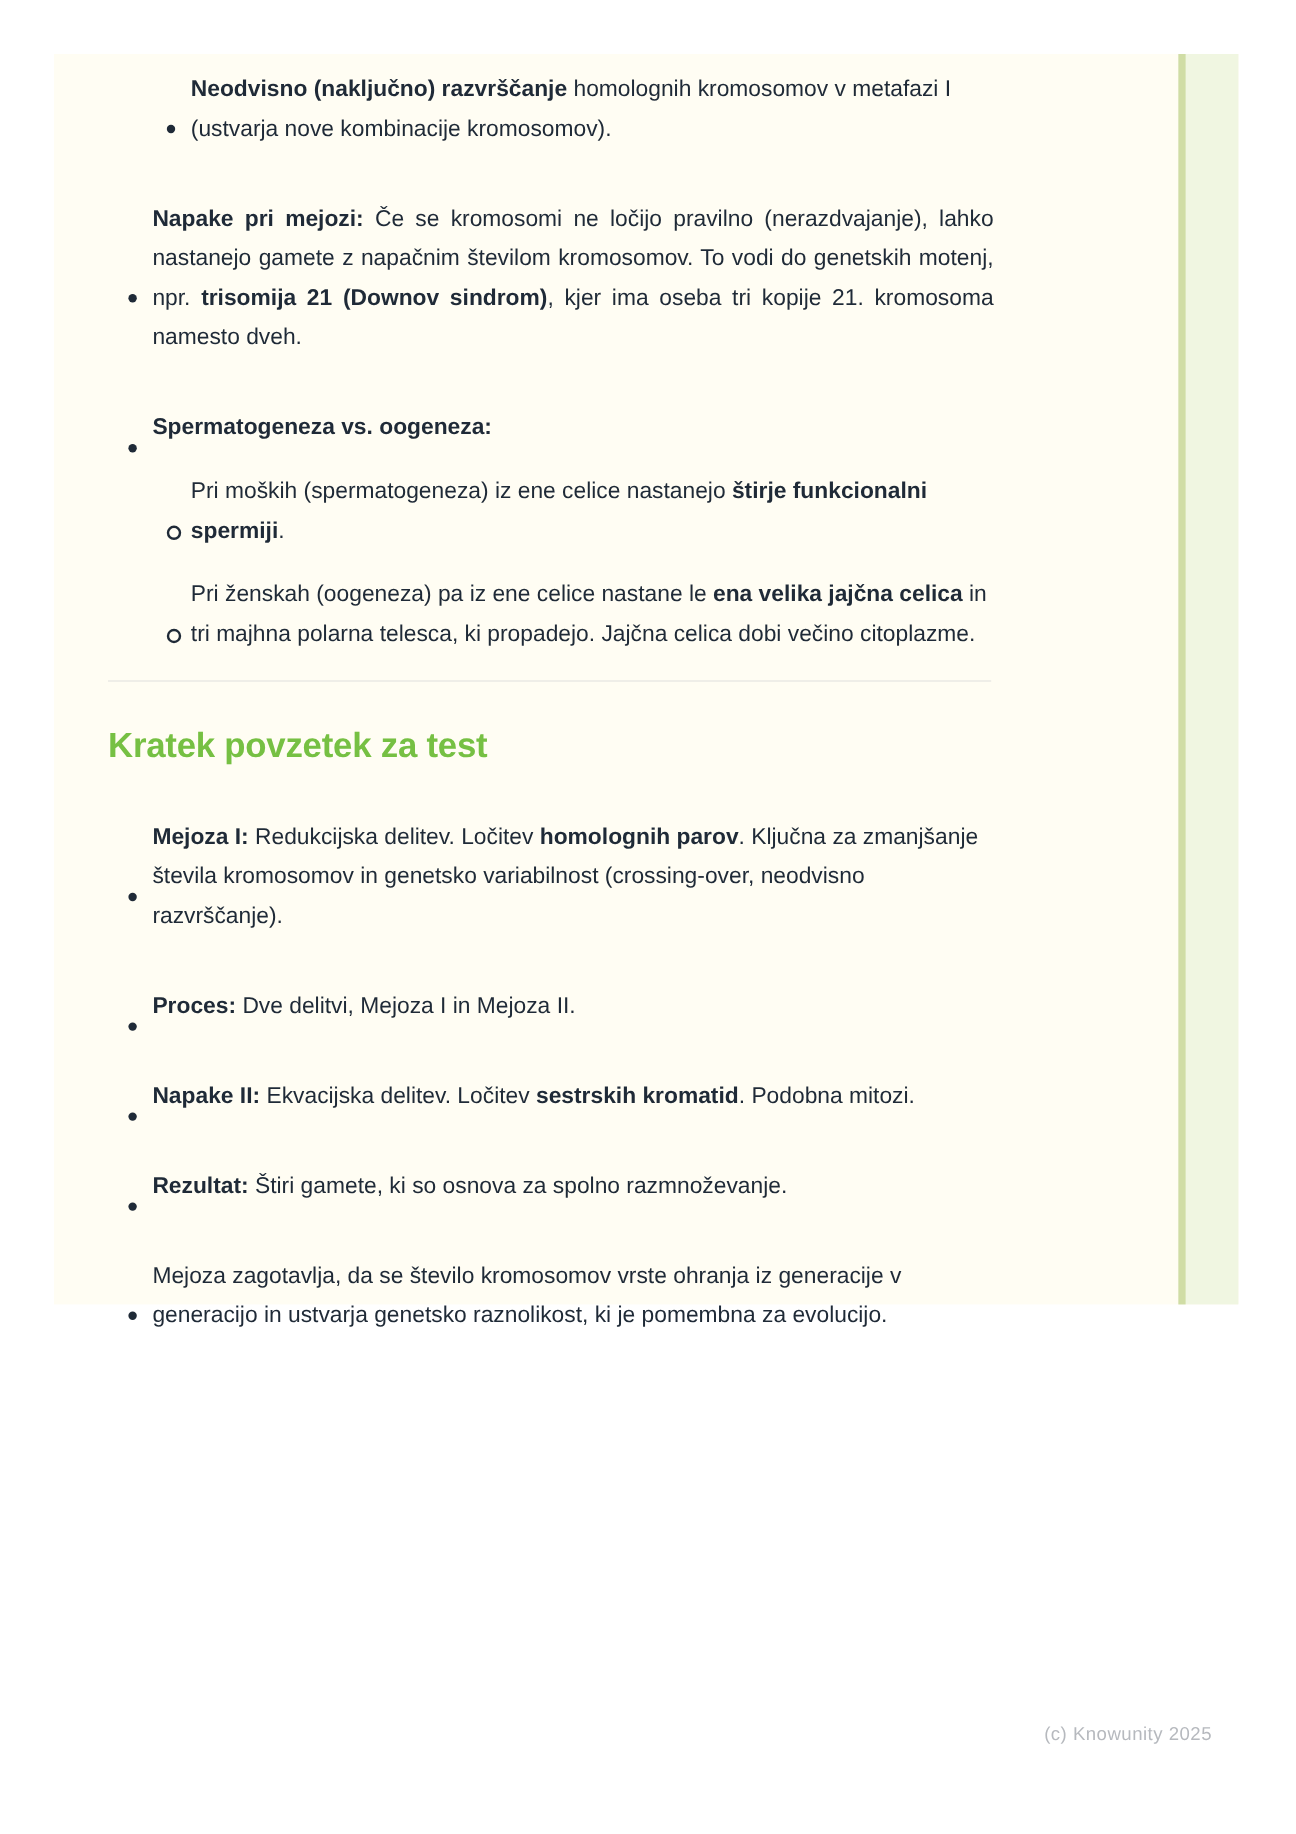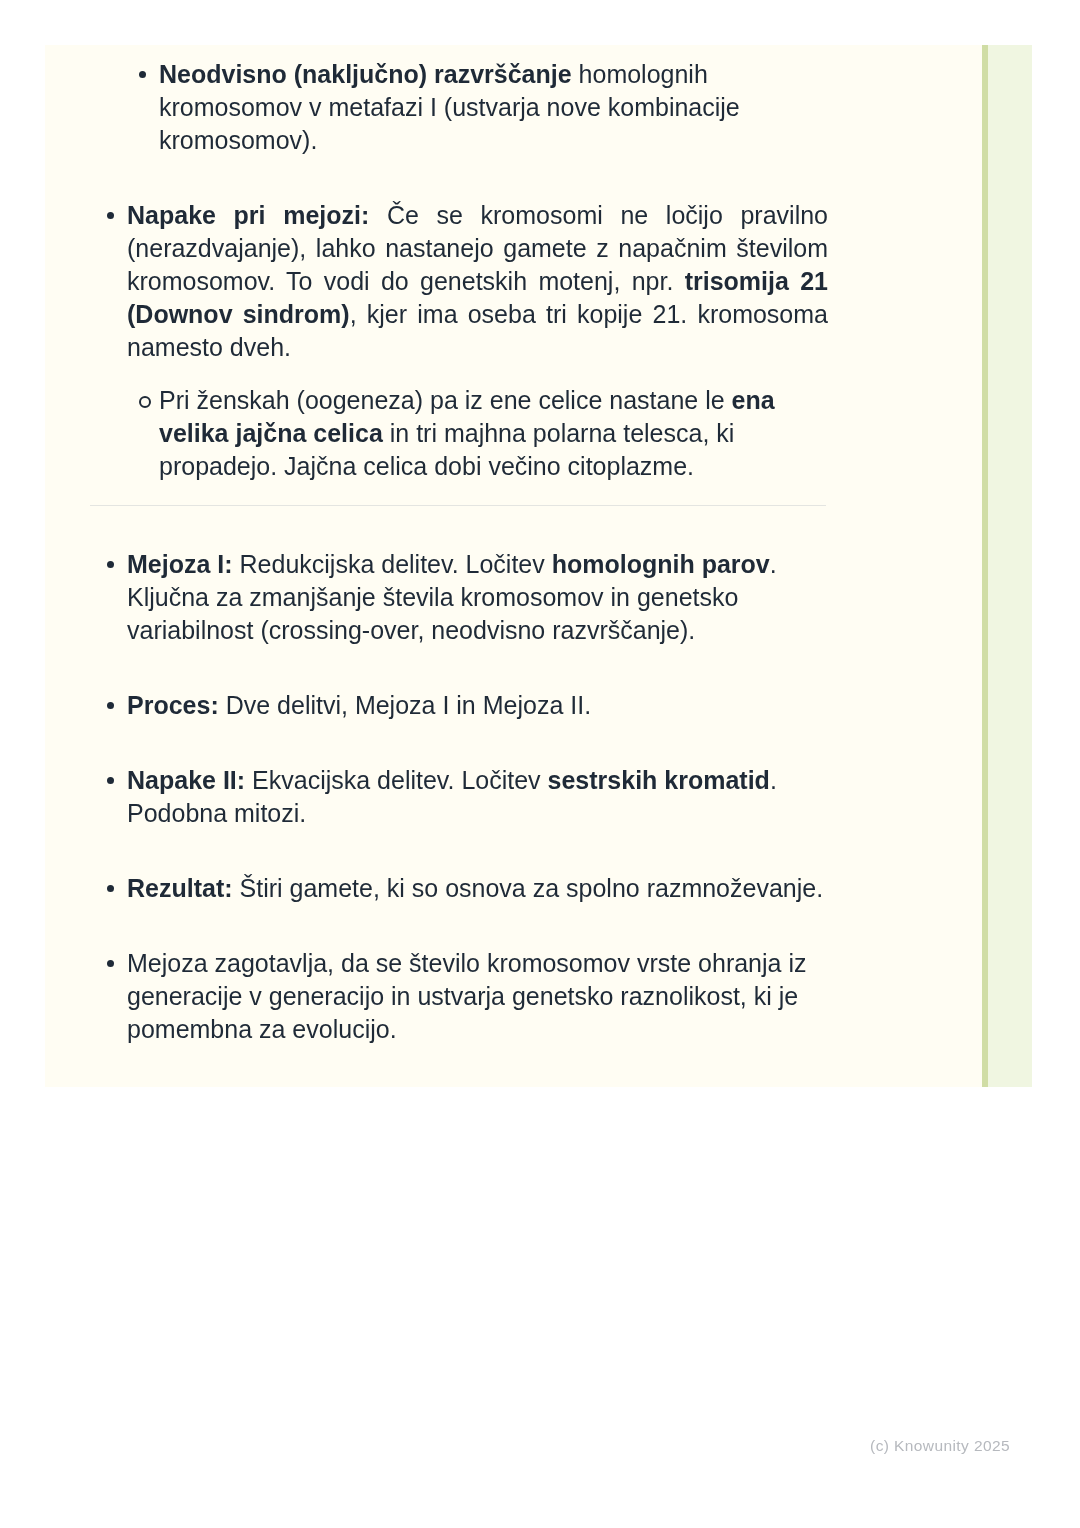--- a/index.html
+++ b/index.html
@@ -40,23 +40,24 @@
     border-left: 6px solid var(--accent-edge);
   }
   .content {
     position: relative;
     margin-left: 45px;
     width: 738px;
     padding-top: 13px;
   }
   .bullet {
     display: flex;
-    font-size: 25px;
+    font-size: 19px;
     line-height: 33px;
     margin-bottom: 20px;
+    align-items: center;
   }
   .heading ~ .bullet { margin-bottom: 12px; }
   .bullet.level1 { padding-left: 15px; margin-top: 42px; }
   .bullet.level2 { padding-left: 47px; }
   .marker { flex: none; width: 22px; position: relative; }
   .marker.disc::before {
     content: "";
     position: absolute;
     top: 13px;
     left: 2px;
@@ -108,25 +109,34 @@
   <div class="accent-bar"></div>
   <div class="content">
       <div class="bullet level2">
         <span class="marker disc"></span>
         <span class="btext"><strong>Neodvisno (naključno) razvrščanje</strong><span> homolognih kromosomov v metafazi I (ustvarja nove kombinacije kromosomov).</span></span>
       </div>
       <div class="bullet level1 justify">
         <span class="marker disc"></span>
         <span class="btext"><strong>Napake pri mejozi:</strong><span> Če se kromosomi ne ločijo pravilno (nerazdvajanje), lahko nastanejo gamete z napačnim številom kromosomov. To vodi do genetskih motenj, npr. </span><strong>trisomija 21 (Downov sindrom)</strong><span>, kjer ima oseba tri kopije 21. kromosoma namesto dveh.</span></span>
       </div>
+      <div class="bullet level1">
+        <span class="marker disc"></span>
+        <span class="btext"><strong>Spermatogeneza vs. oogeneza:</strong></span>
+      </div>
+      <div class="bullet level2">
+        <span class="marker circle"></span>
+        <span class="btext"><span>Pri moških (spermatogeneza) iz ene celice nastanejo </span><strong>štirje funkcionalni spermiji</strong><span>.</span></span>
+      </div>
       <div class="bullet level2">
         <span class="marker circle"></span>
         <span class="btext"><span>Pri ženskah (oogeneza) pa iz ene celice nastane le </span><strong>ena velika jajčna celica</strong><span> in tri majhna polarna telesca, ki propadejo. Jajčna celica dobi večino citoplazme.</span></span>
       </div>
       <hr class="divider">
+      <h2 class="heading">Kratek povzetek za test</h2>
       <div class="bullet level1">
         <span class="marker disc"></span>
         <span class="btext"><strong>Mejoza I:</strong><span> Redukcijska delitev. Ločitev </span><strong>homolognih parov</strong><span>. Ključna za zmanjšanje števila kromosomov in genetsko variabilnost (crossing-over, neodvisno razvrščanje).</span></span>
       </div>
       <div class="bullet level1">
         <span class="marker disc"></span>
         <span class="btext"><strong>Proces:</strong><span> Dve delitvi, Mejoza I in Mejoza II.</span></span>
       </div>
       <div class="bullet level1">
         <span class="marker disc"></span>

